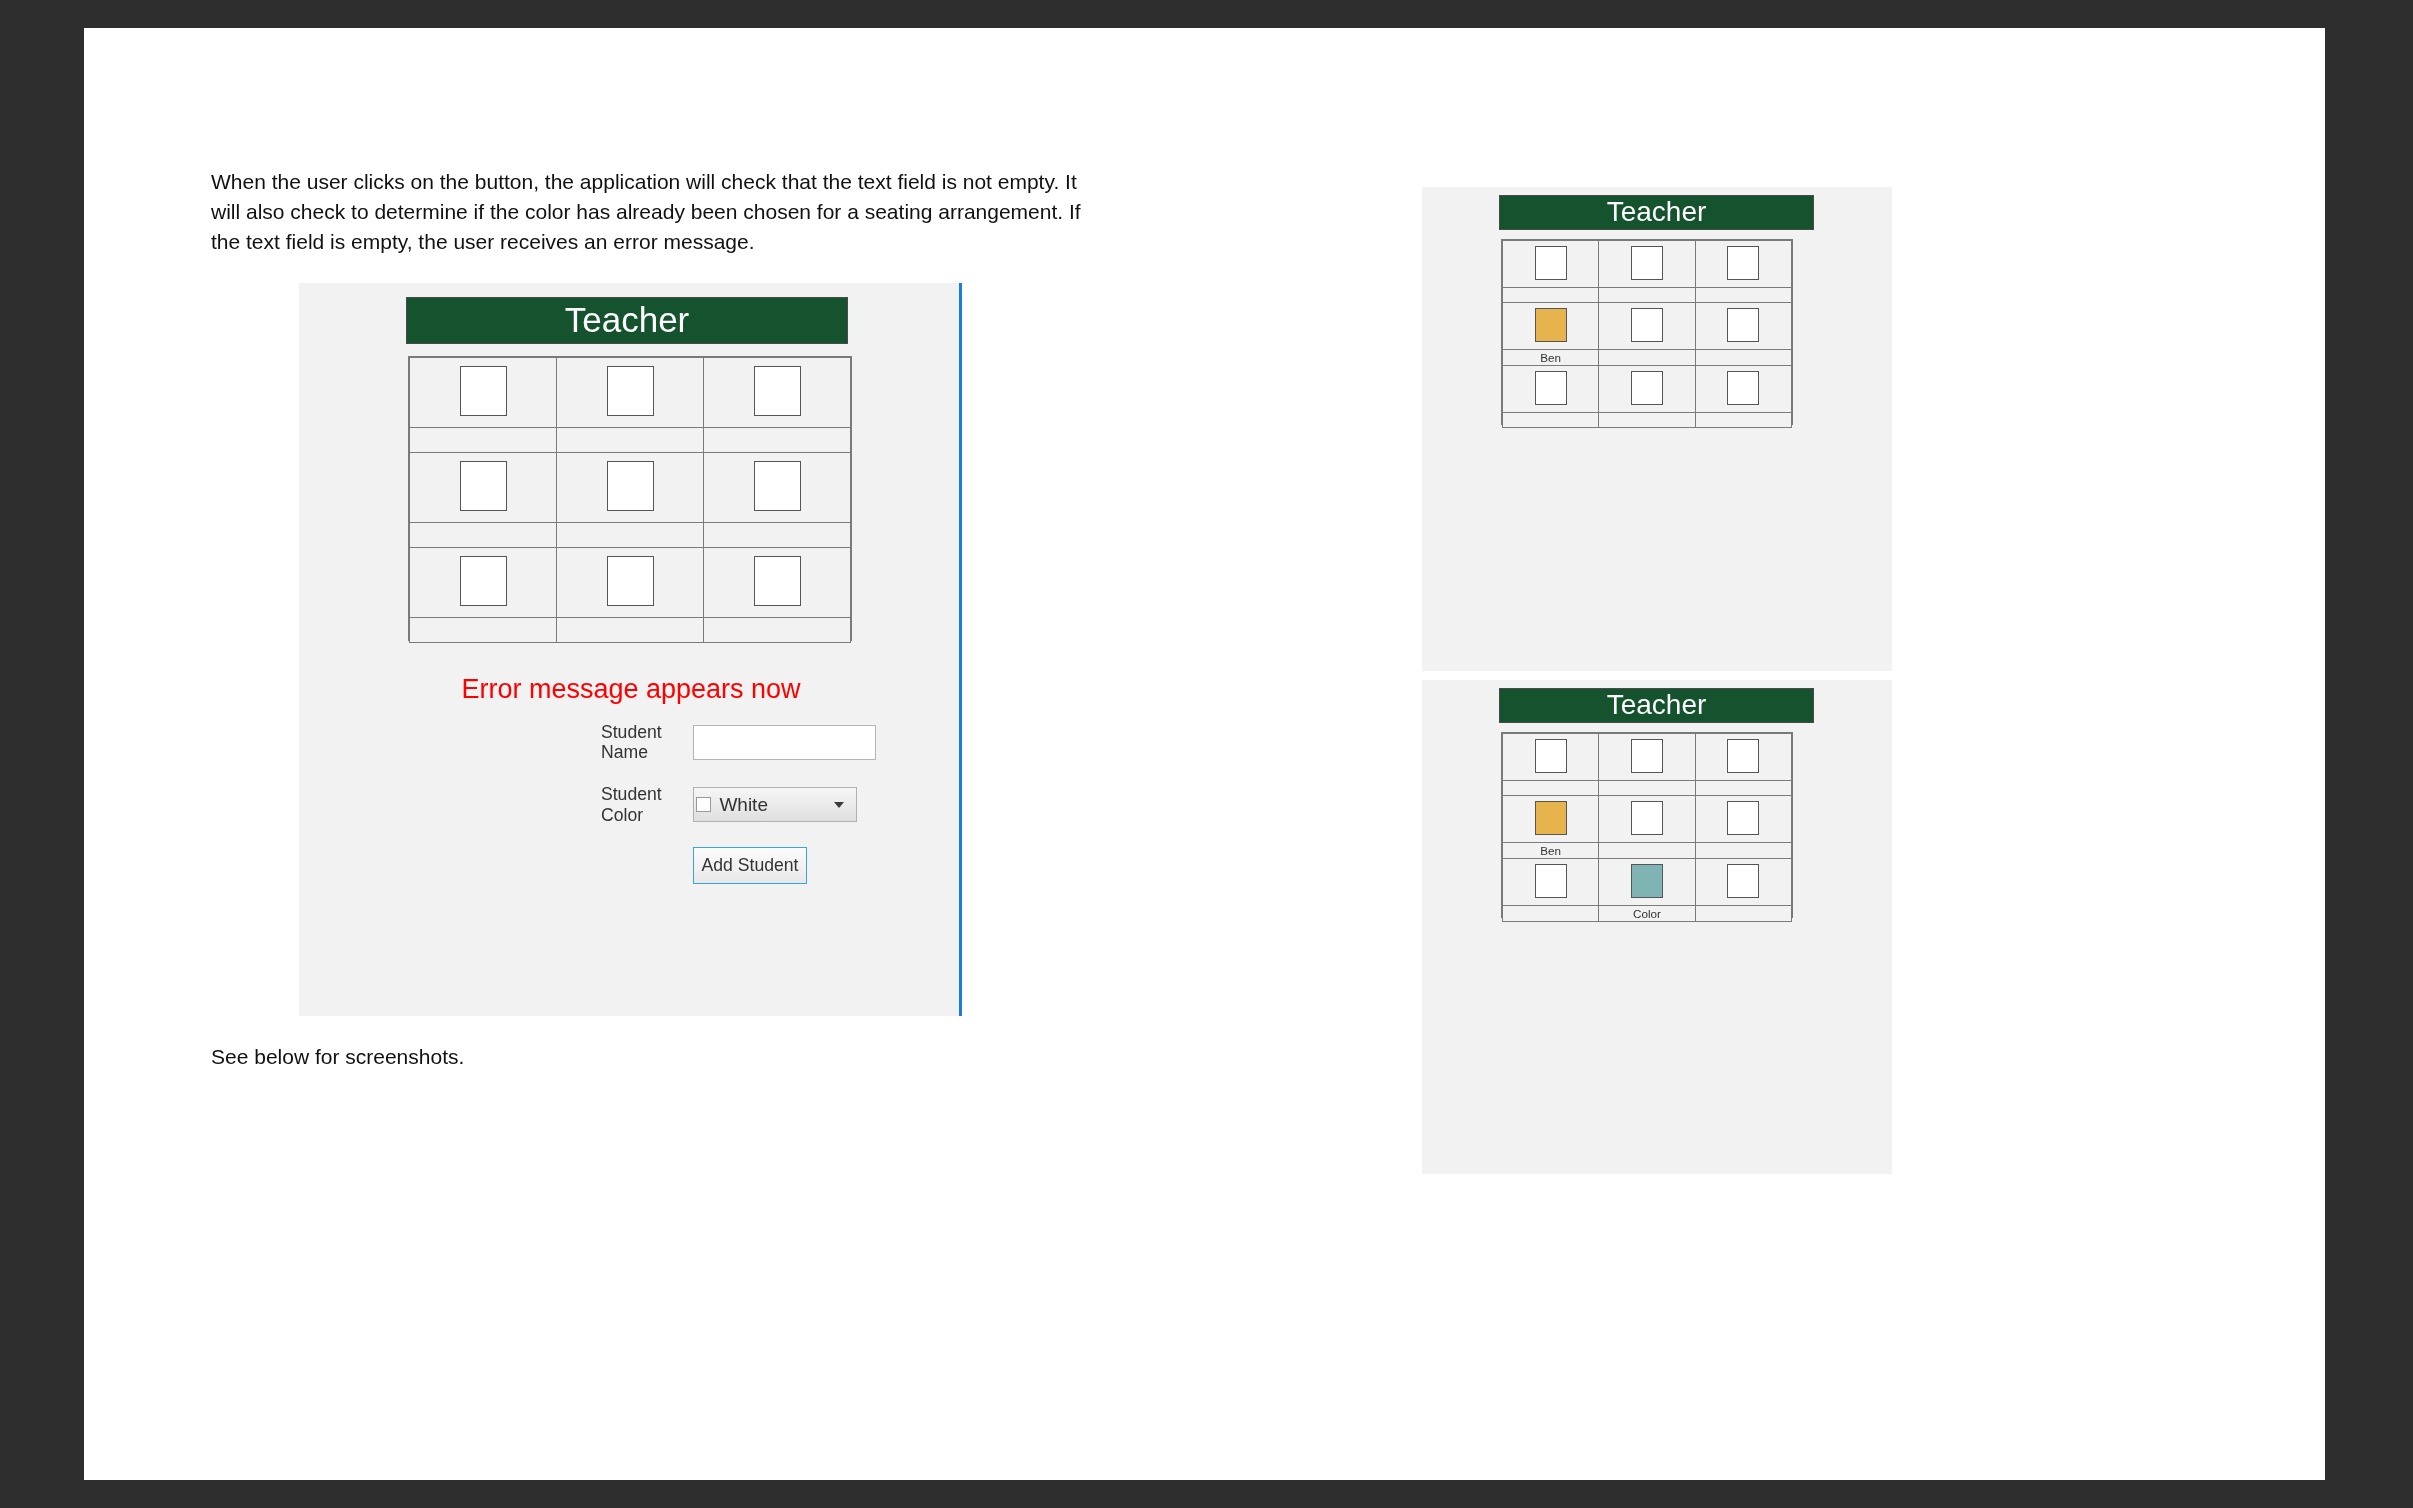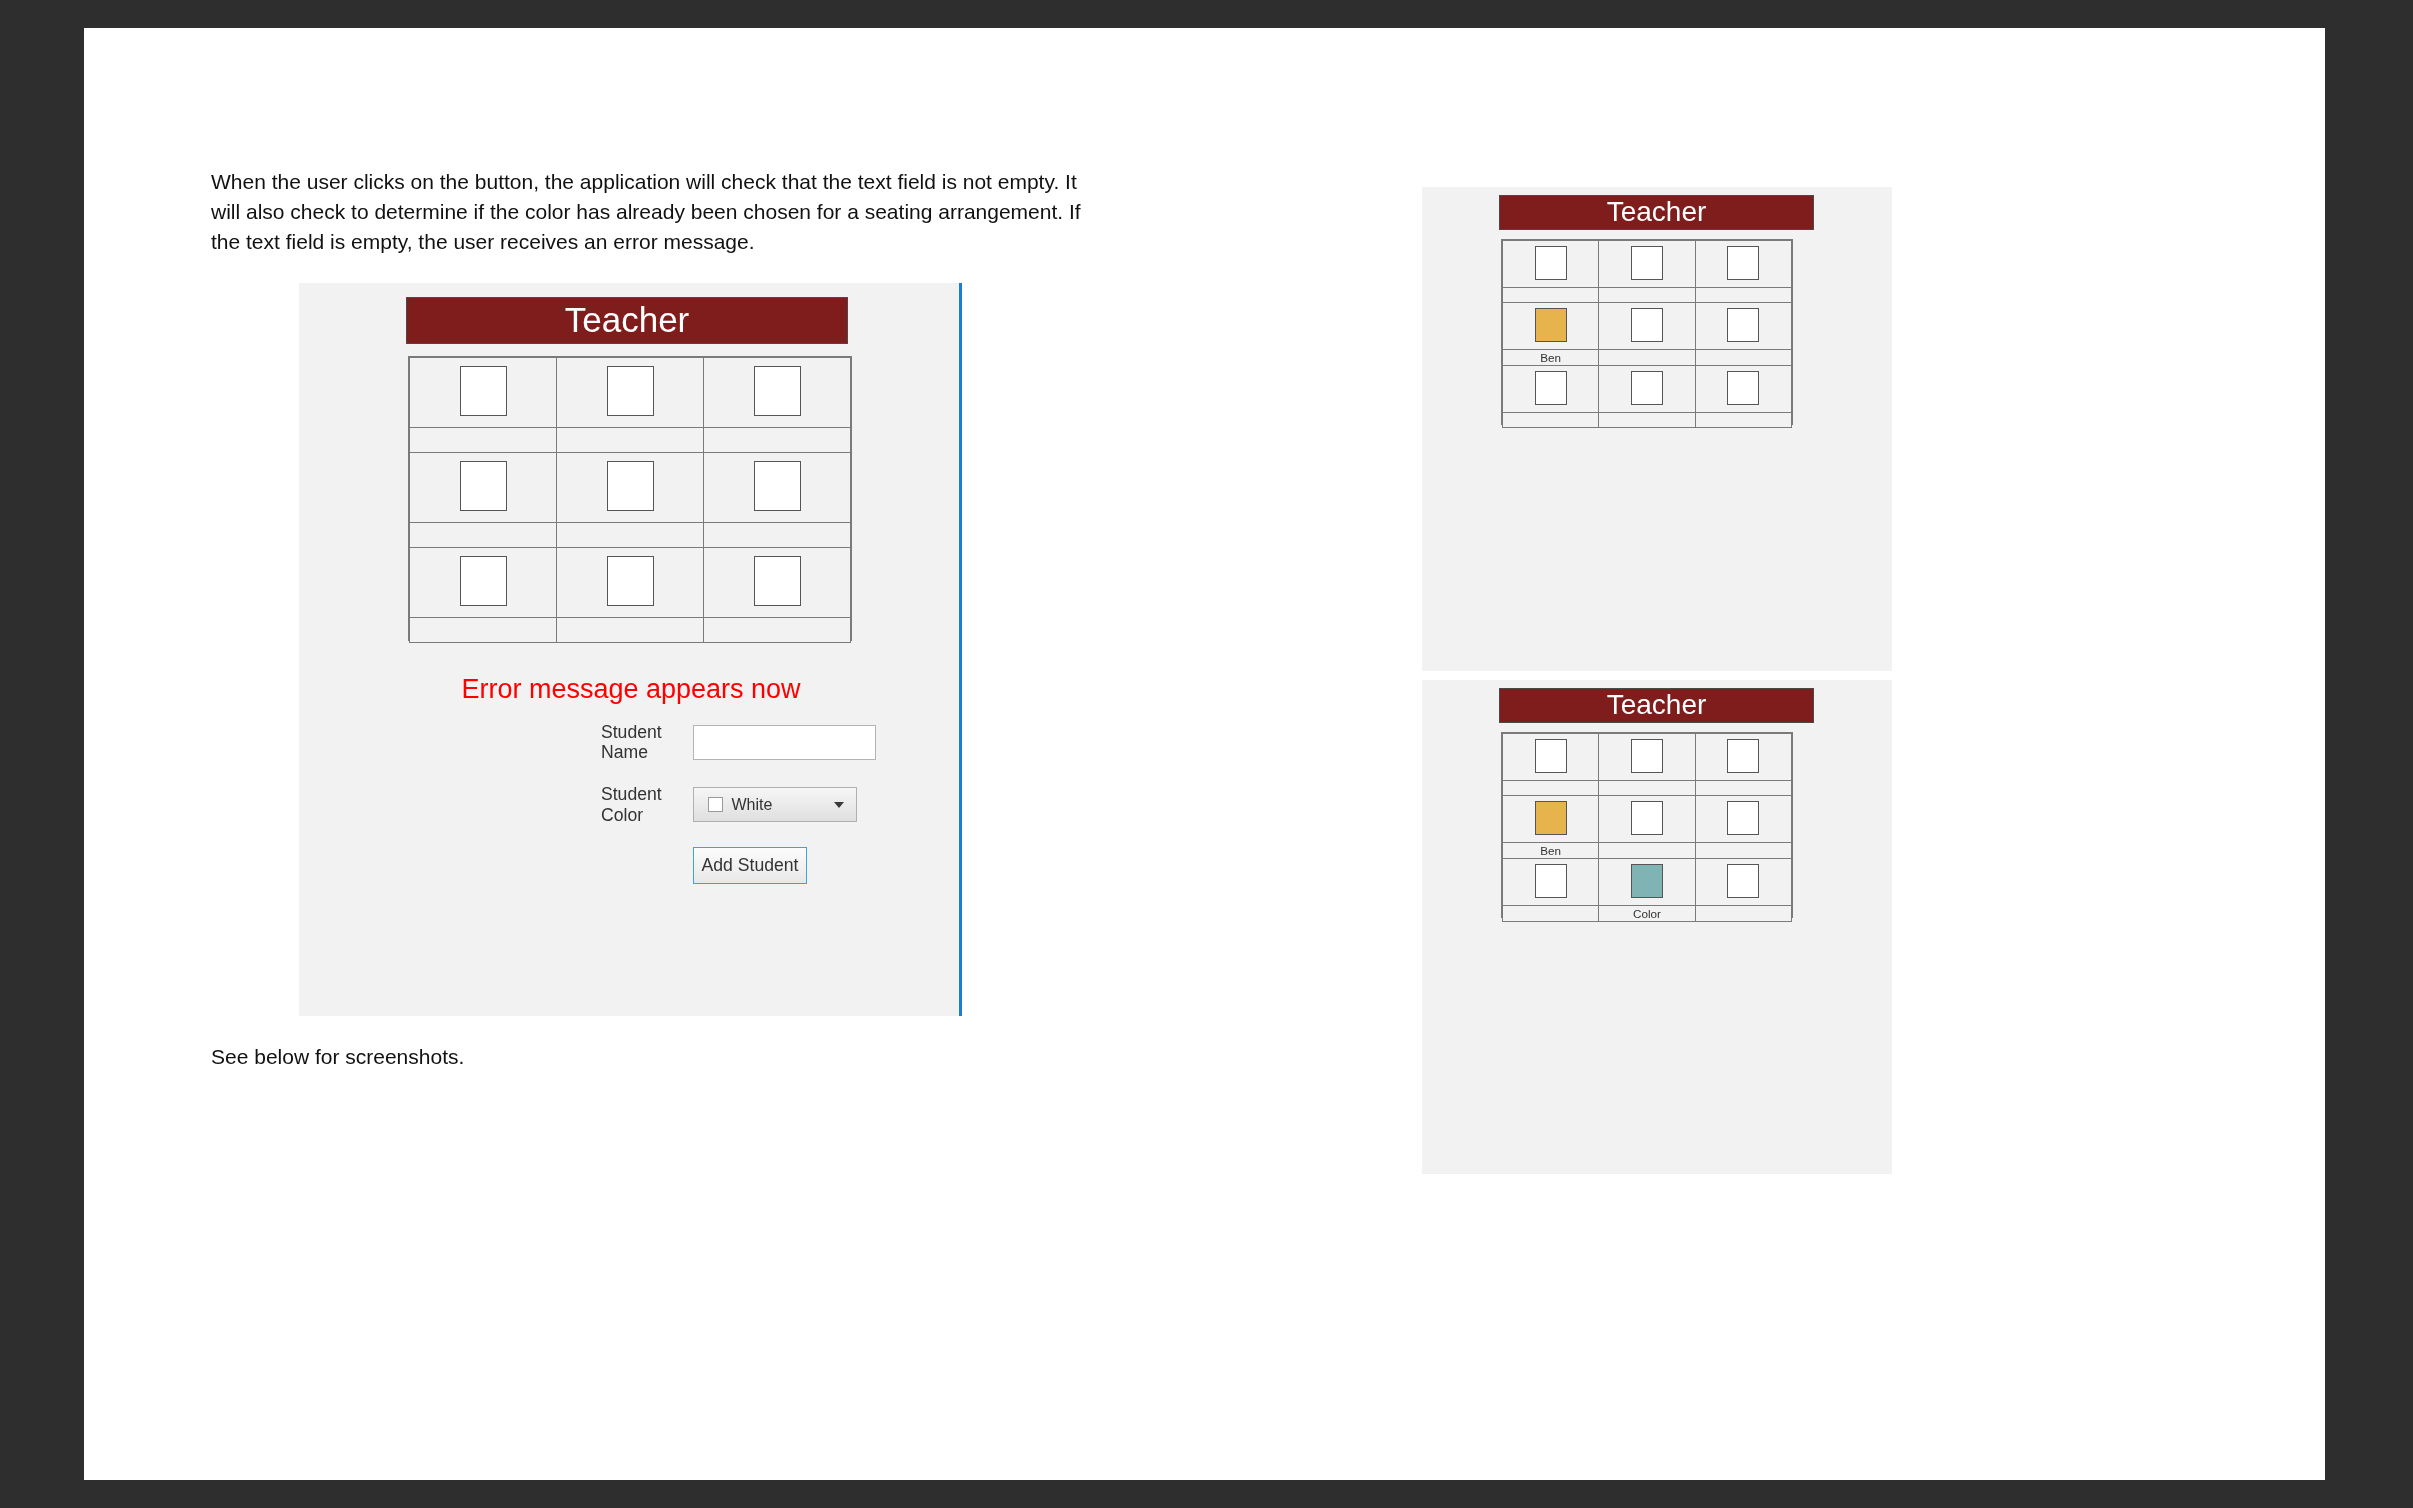--- a/index.html
+++ b/index.html
@@ -42,21 +42,21 @@
   }
   #blue-rule {
     position: absolute;
     left: 875px; top: 255px;
     width: 3.4px; height: 733px;
     background: #1a7fd4;
   }
 
   .teacher-bar {
     position: absolute;
-    background: #7f1d1d;
+    background: #14532d;
     border: 1.7px solid #4a4a4a;
     color: #ffffff;
     text-align: center;
     font-weight: 400;
   }
   #app-shot-main .teacher-bar {
     left: 107px; top: 14.2px;
     width: 442px; height: 47px;
     font-size: 35px;
     line-height: 44px;
@@ -138,21 +138,21 @@
     border: 1.7px solid #3aa5dd;
     color: #333333;
     display: flex; align-items: center; justify-content: center;
     font-family: "Liberation Sans", sans-serif;
   }
 
   
   #form-main { left: 302px; top: 439px; }
   #form-main .form-label { font-size: 17.6px; width: 92px; }
   #form-main .text-input { width: 183px; height: 35px; padding-left: 8.4px; font-size: 17.6px; }
-  #form-main .combo { width: 164px; height: 35px; padding-left: 14px; font-size: 16px; }
+  #form-main .combo { width: 164px; height: 35px; padding-left: 2px; font-size: 19px; }
   #form-main .combo .swatch { width: 15px; height: 15px; margin-right: 8.4px; }
   #form-main .combo .caret { right: 11.7px; top: 14.2px; }
   #form-main .add-btn { width: 114px; height: 37px; font-size: 17.6px; }
   #form-main .row-gap { height: 22px; }
 
   
   .shot-small {
     position: absolute;
     background: #f2f2f2;
     left: 1338px;

